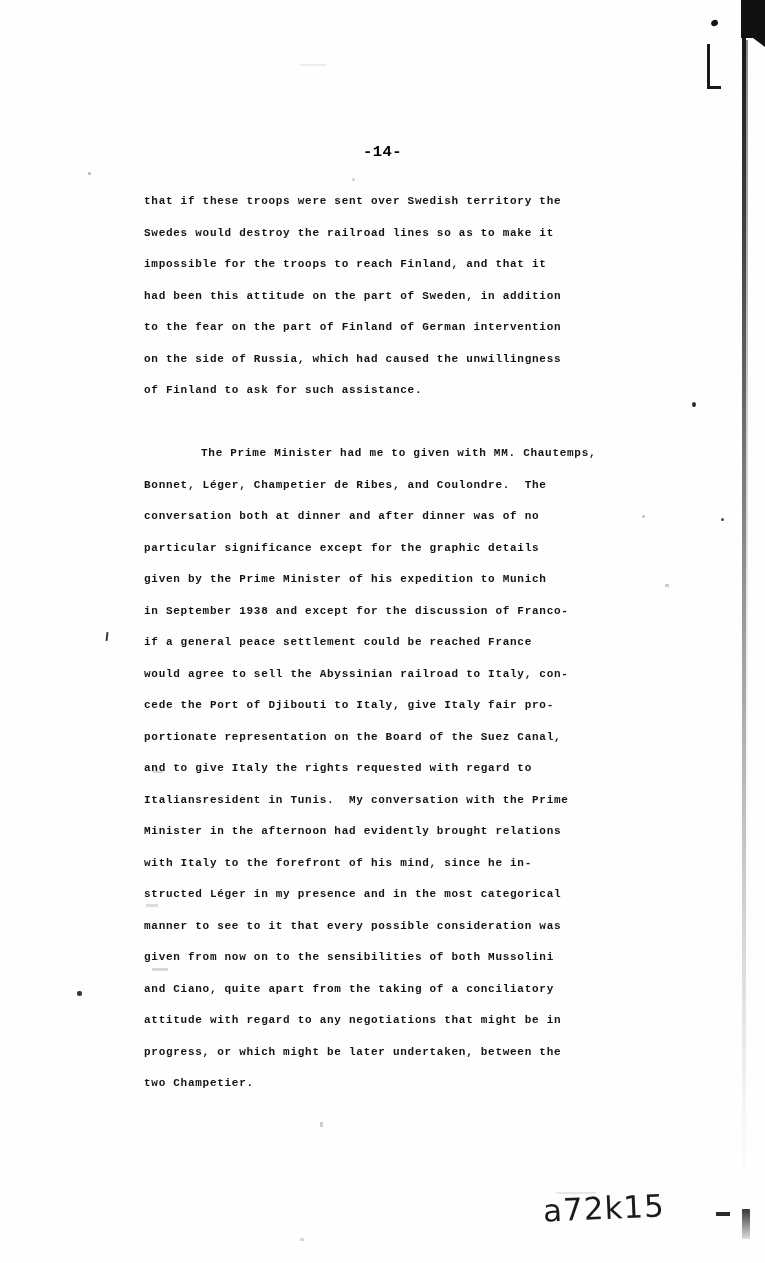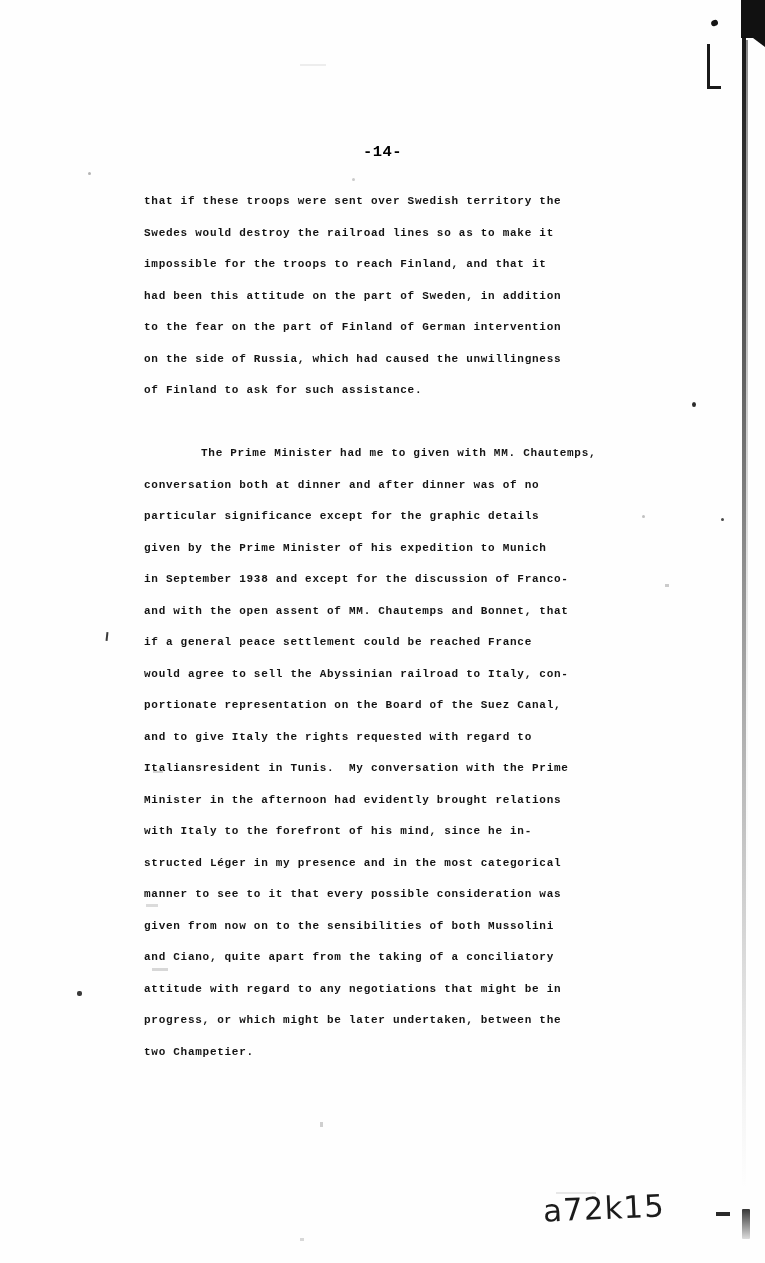--- a/index.html
+++ b/index.html
@@ -201,27 +201,28 @@
         <span class="line">that if these troops were sent over Swedish territory the</span>
         <span class="line">Swedes would destroy the railroad lines so as to make it</span>
         <span class="line">impossible for the troops to reach Finland, and that it</span>
         <span class="line">had been this attitude on the part of Sweden, in addition</span>
         <span class="line">to the fear on the part of Finland of German intervention</span>
         <span class="line">on the side of Russia, which had caused the unwillingness</span>
         <span class="line">of Finland to ask for such assistance.</span>
       </p>
       <p class="para">
         <span class="line indent">The Prime Minister had me to given with MM. Chautemps,</span>
+        <span class="line">Bonnet, Léger, Champetier de Ribes, and Coulondre.  The</span>
         <span class="line">conversation both at dinner and after dinner was of no</span>
         <span class="line">particular significance except for the graphic details</span>
         <span class="line">given by the Prime Minister of his expedition to Munich</span>
         <span class="line">in September 1938 and except for the discussion of Franco-</span>
-        <span class="line">and with the open assent of MM. Chautemps and Bonnet, that</span>
         <span class="line">if a general peace settlement could be reached France</span>
         <span class="line">would agree to sell the Abyssinian railroad to Italy, con-</span>
+        <span class="line">cede the Port of Djibouti to Italy, give Italy fair pro-</span>
         <span class="line">portionate representation on the Board of the Suez Canal,</span>
         <span class="line">and to give Italy the rights requested with regard to</span>
         <span class="line">Italiansresident in Tunis.  My conversation with the Prime</span>
         <span class="line">Minister in the afternoon had evidently brought relations</span>
         <span class="line">with Italy to the forefront of his mind, since he in-</span>
         <span class="line">structed Léger in my presence and in the most categorical</span>
         <span class="line">manner to see to it that every possible consideration was</span>
         <span class="line">given from now on to the sensibilities of both Mussolini</span>
         <span class="line">and Ciano, quite apart from the taking of a conciliatory</span>
         <span class="line">attitude with regard to any negotiations that might be in</span>

